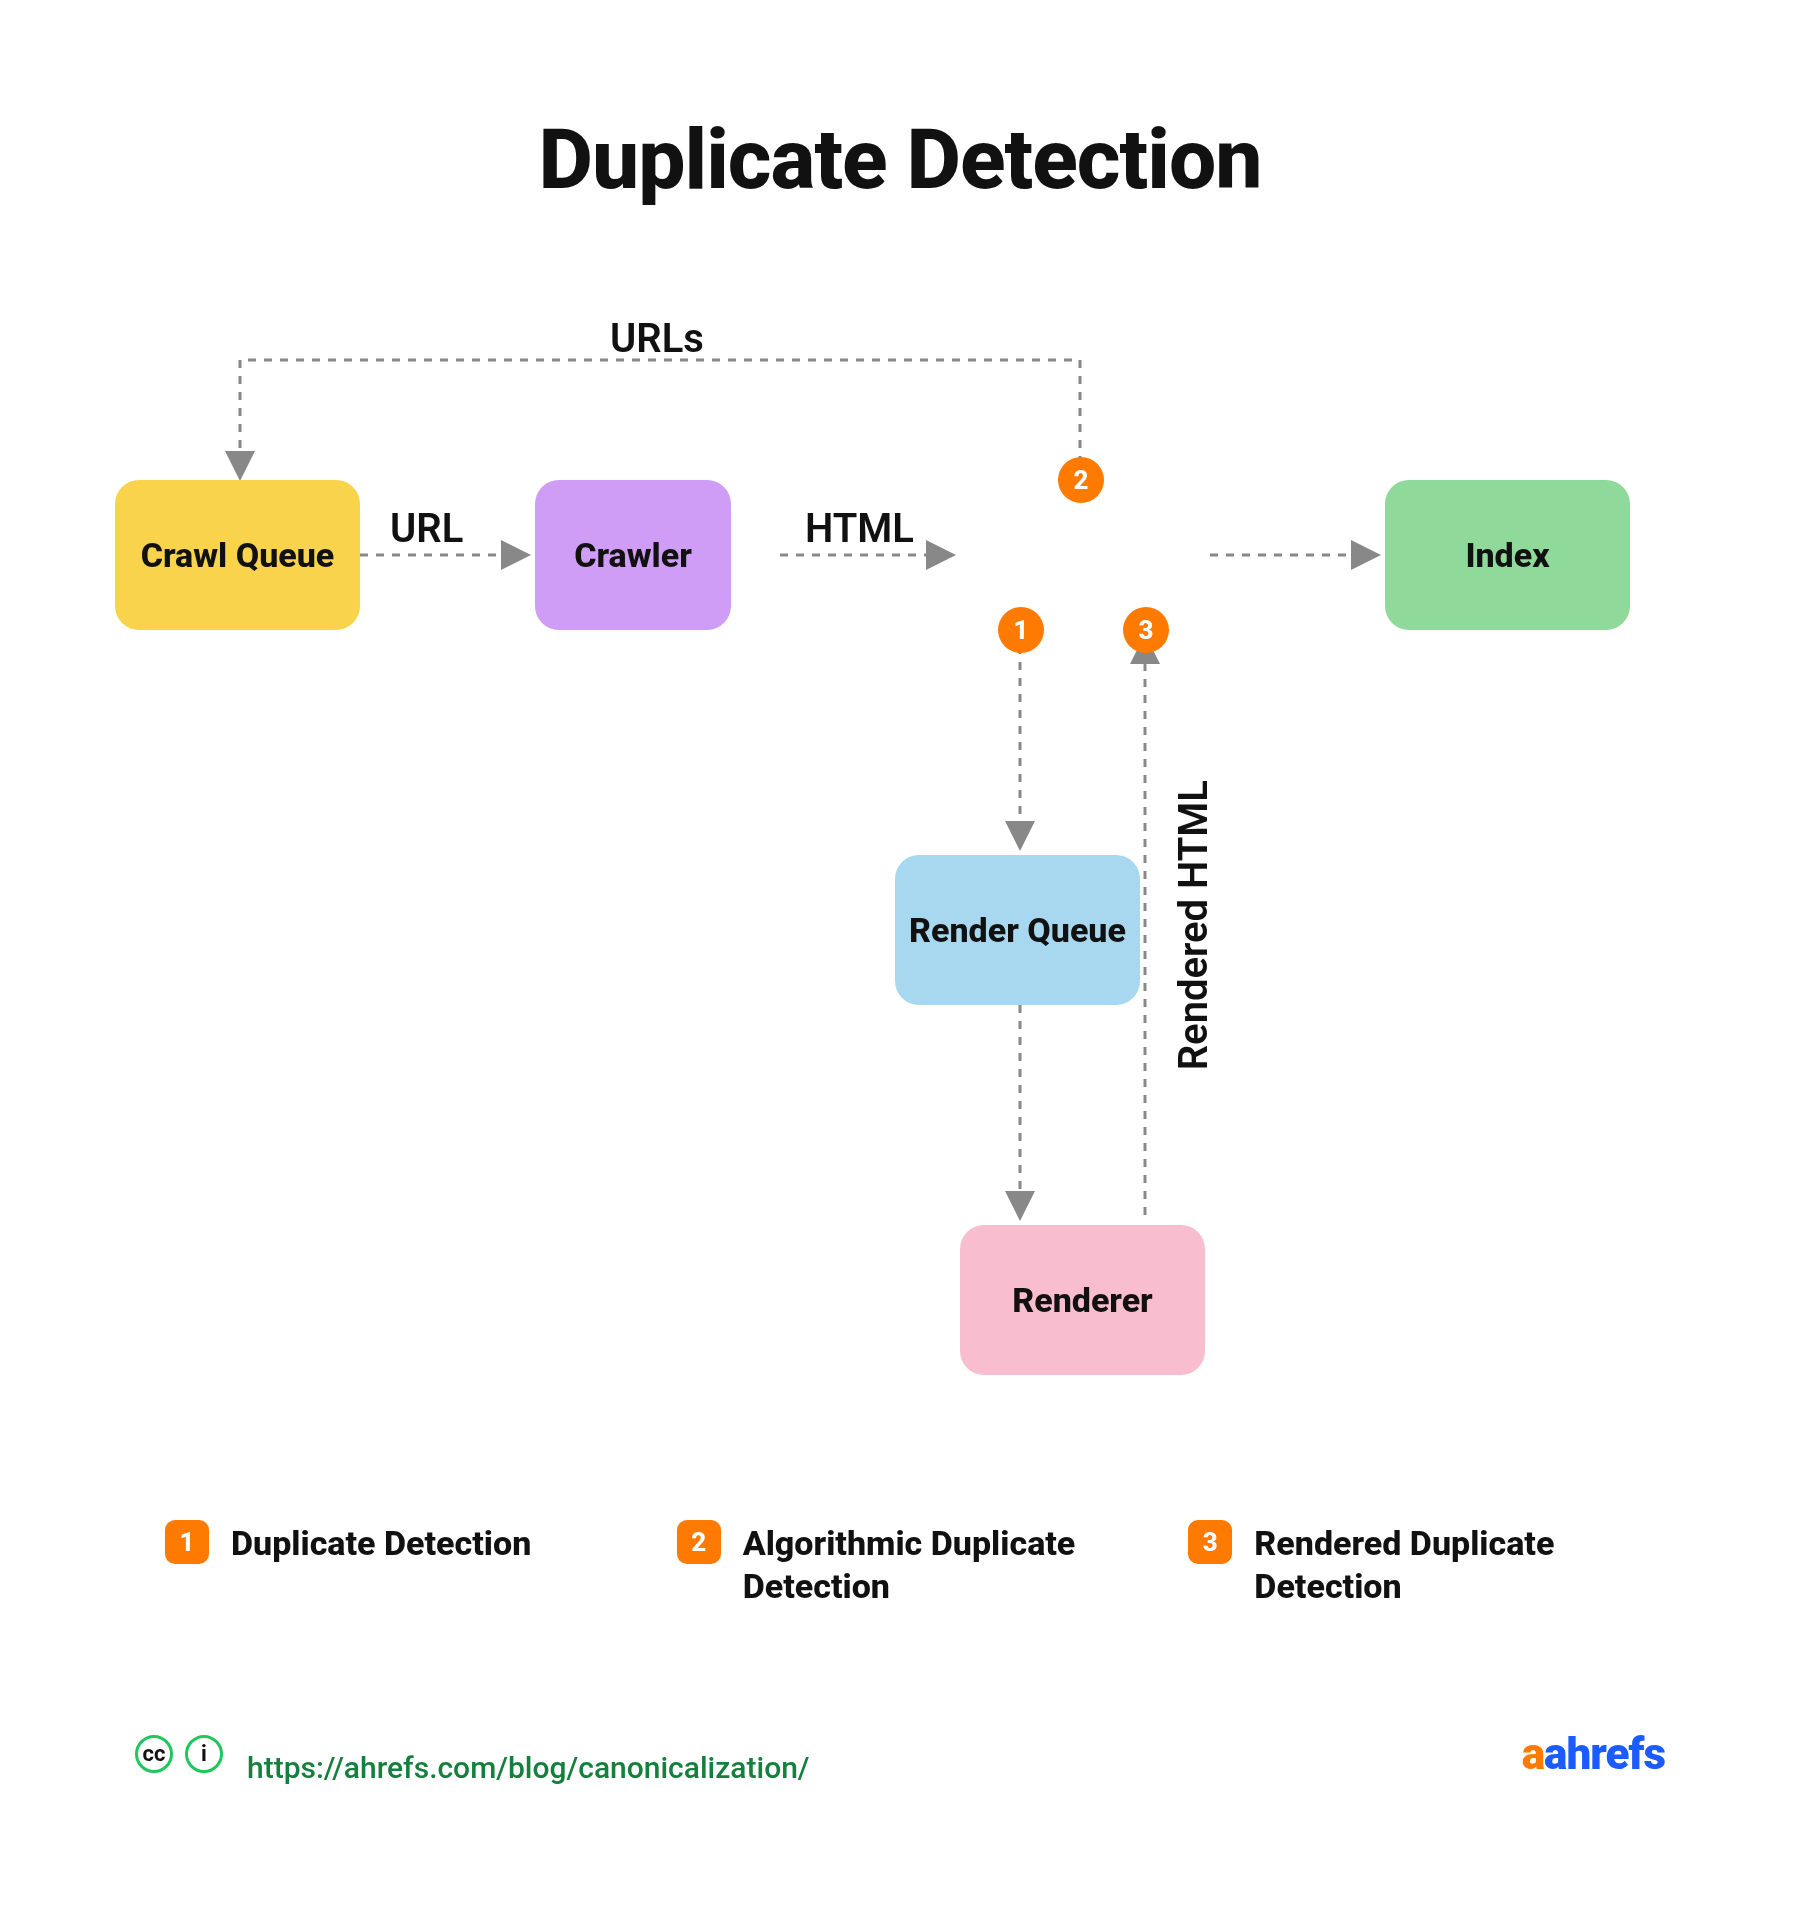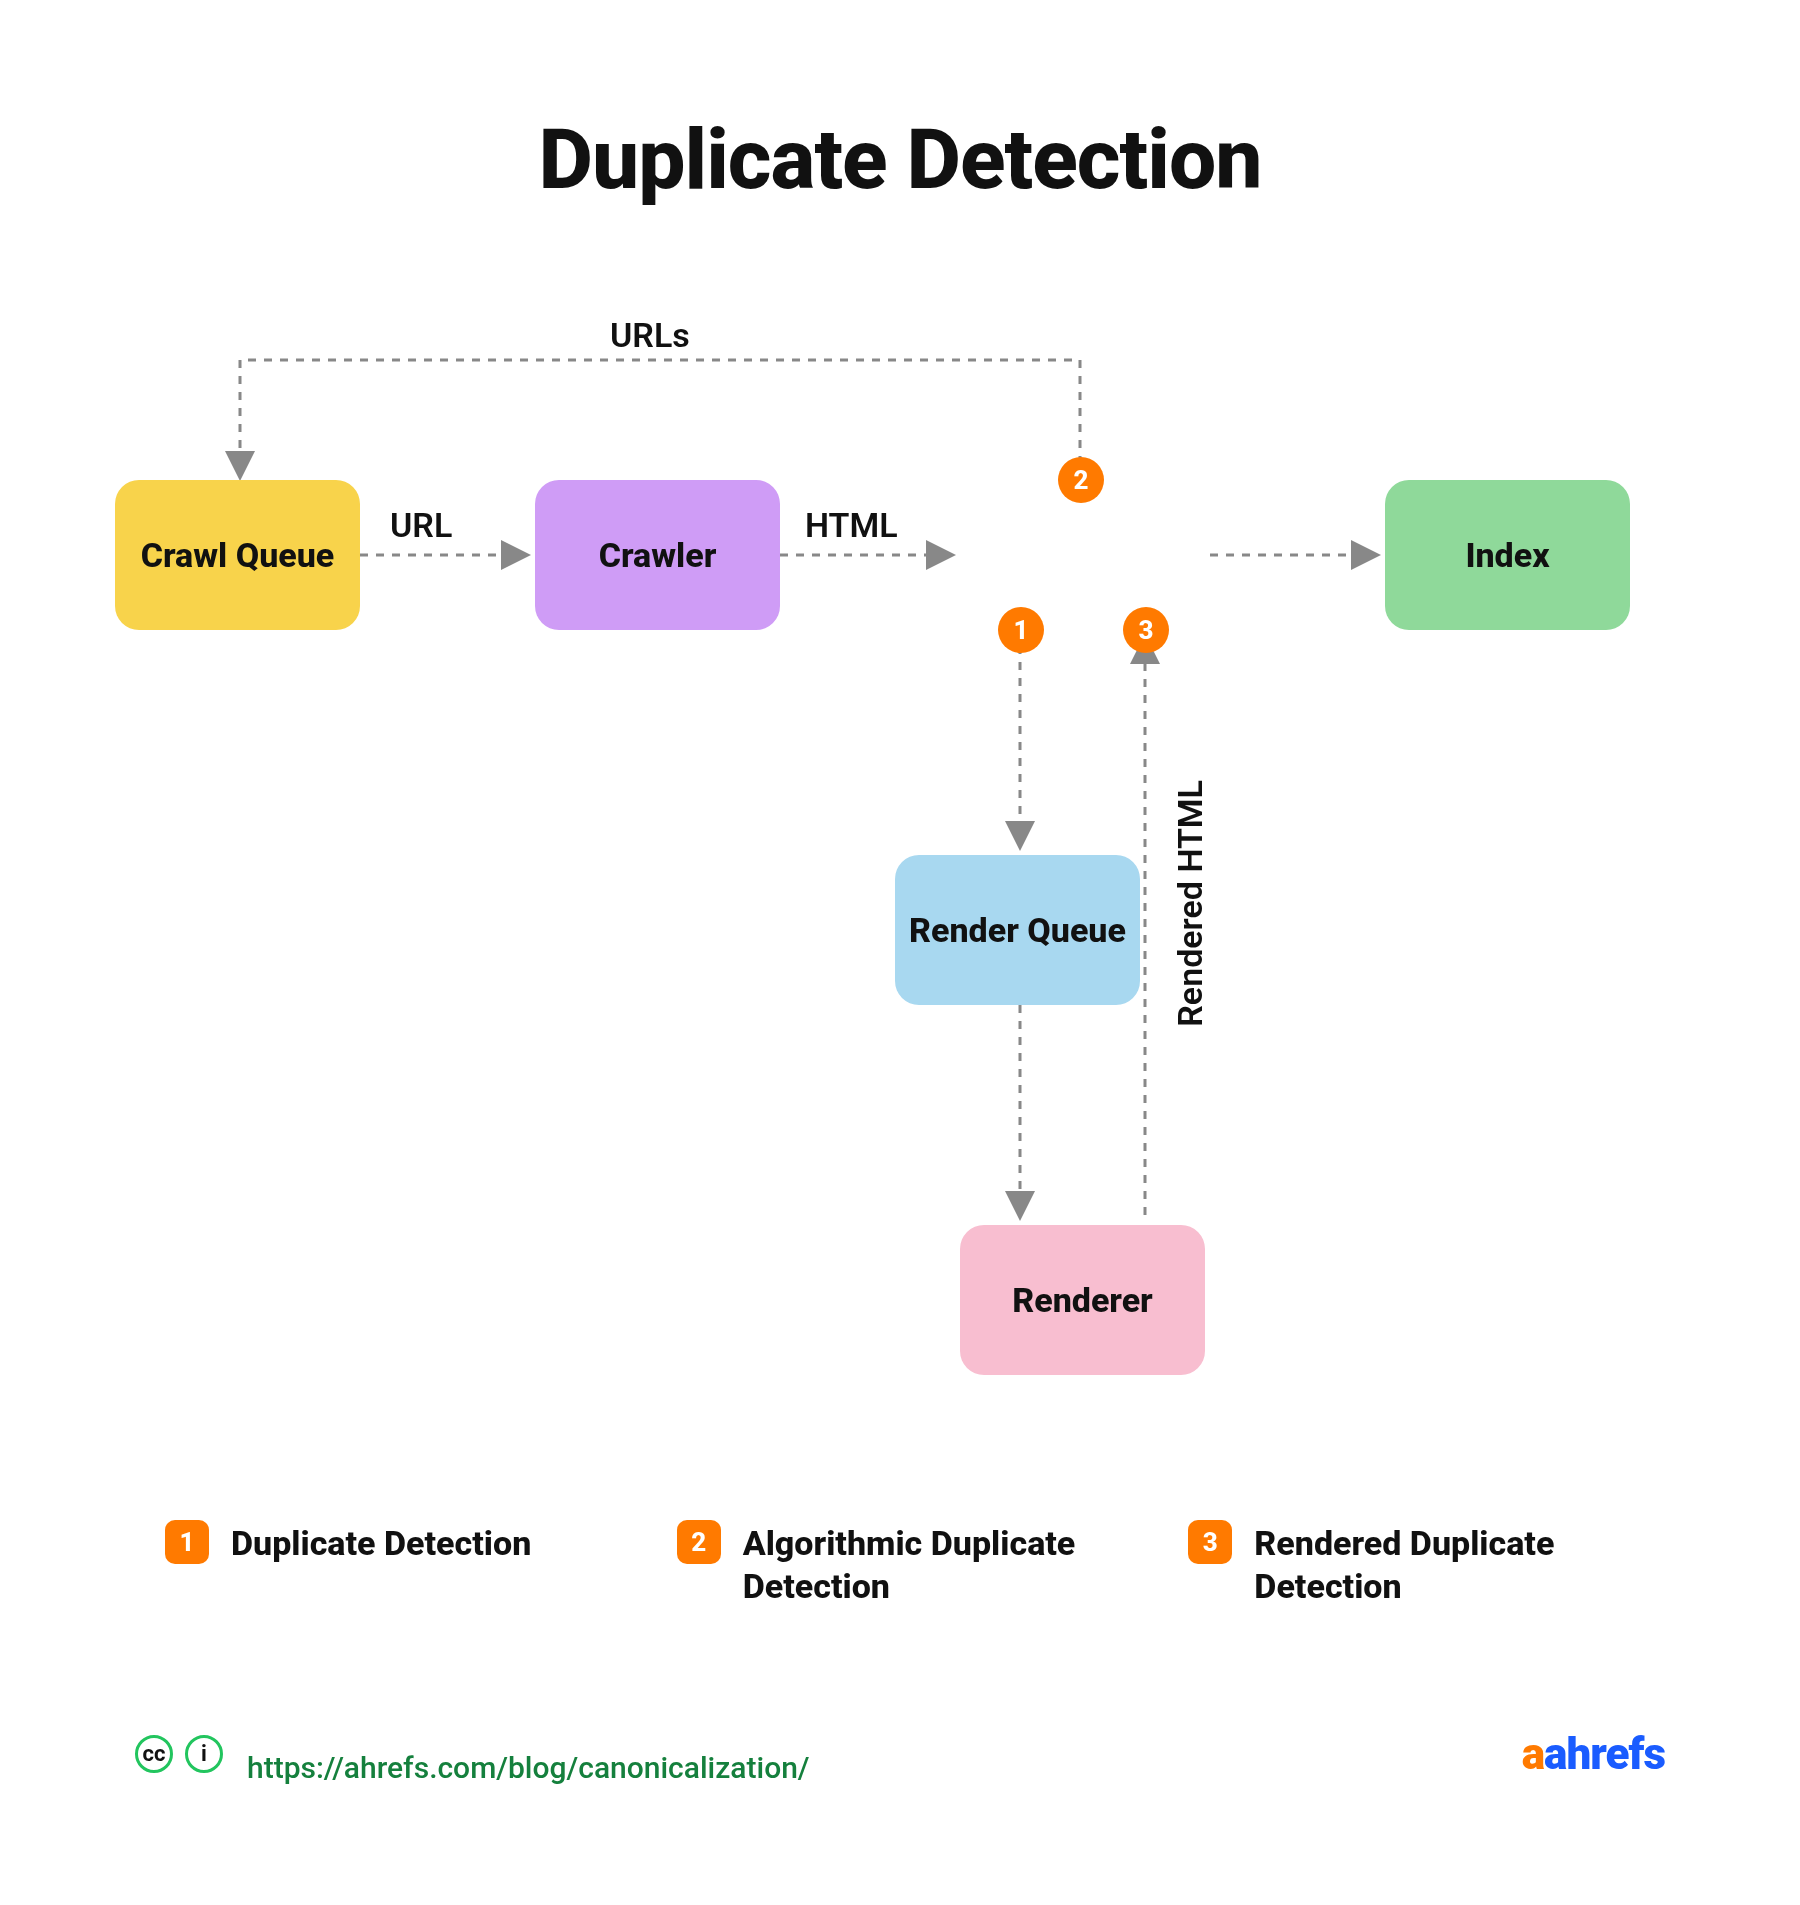--- a/index.html
+++ b/index.html
@@ -41,21 +41,21 @@
   }
   .node.crawl-queue { background: #f8d34b; }
   .node.crawler     { background: #cf9cf6; }
   .node.processing  { background: #f8d34b; }
   .node.index       { background: #8fd99a; }
   .node.render-queue{ background: #a8d8f0; }
   .node.renderer    { background: #f8bed0; }
 
   .edge-label {
     position: absolute;
-    font-size: 34px;
+    font-size: 40px;
     font-weight: 600;
     color: #111;
   }
   .edge-label.vertical {
     writing-mode: vertical-rl;
     transform: rotate(180deg);
   }
 
   .badge {
     position: absolute;
@@ -176,21 +176,21 @@
 
     <path d="M 940 705 L 940 915" stroke="#888" stroke-width="3" stroke-dasharray="8 8" fill="none" marker-end="url(#arrowhead)"></path>
 
     <path d="M 1065 915 L 1065 340" stroke="#888" stroke-width="3" stroke-dasharray="8 8" fill="none" marker-end="url(#arrowhead)"></path>
   </svg>
 
   <div class="node crawl-queue" style="left:35px; top:180px; width:245px; height:150px;">
     <span>Crawl Queue</span>
   </div>
 
-  <div class="node crawler" style="left:455px; top:180px; width:245px; height:150px;">
+  <div class="node crawler" style="left:455px; top:180px; width:196px; height:150px;">
     <span>Crawler</span>
   </div>
 
 
   <div class="node index" style="left:1305px; top:180px; width:245px; height:150px;">
     <span>Index</span>
   </div>
 
   <div class="node render-queue" style="left:815px; top:555px; width:245px; height:150px;">
     <span>Render Queue</span>

